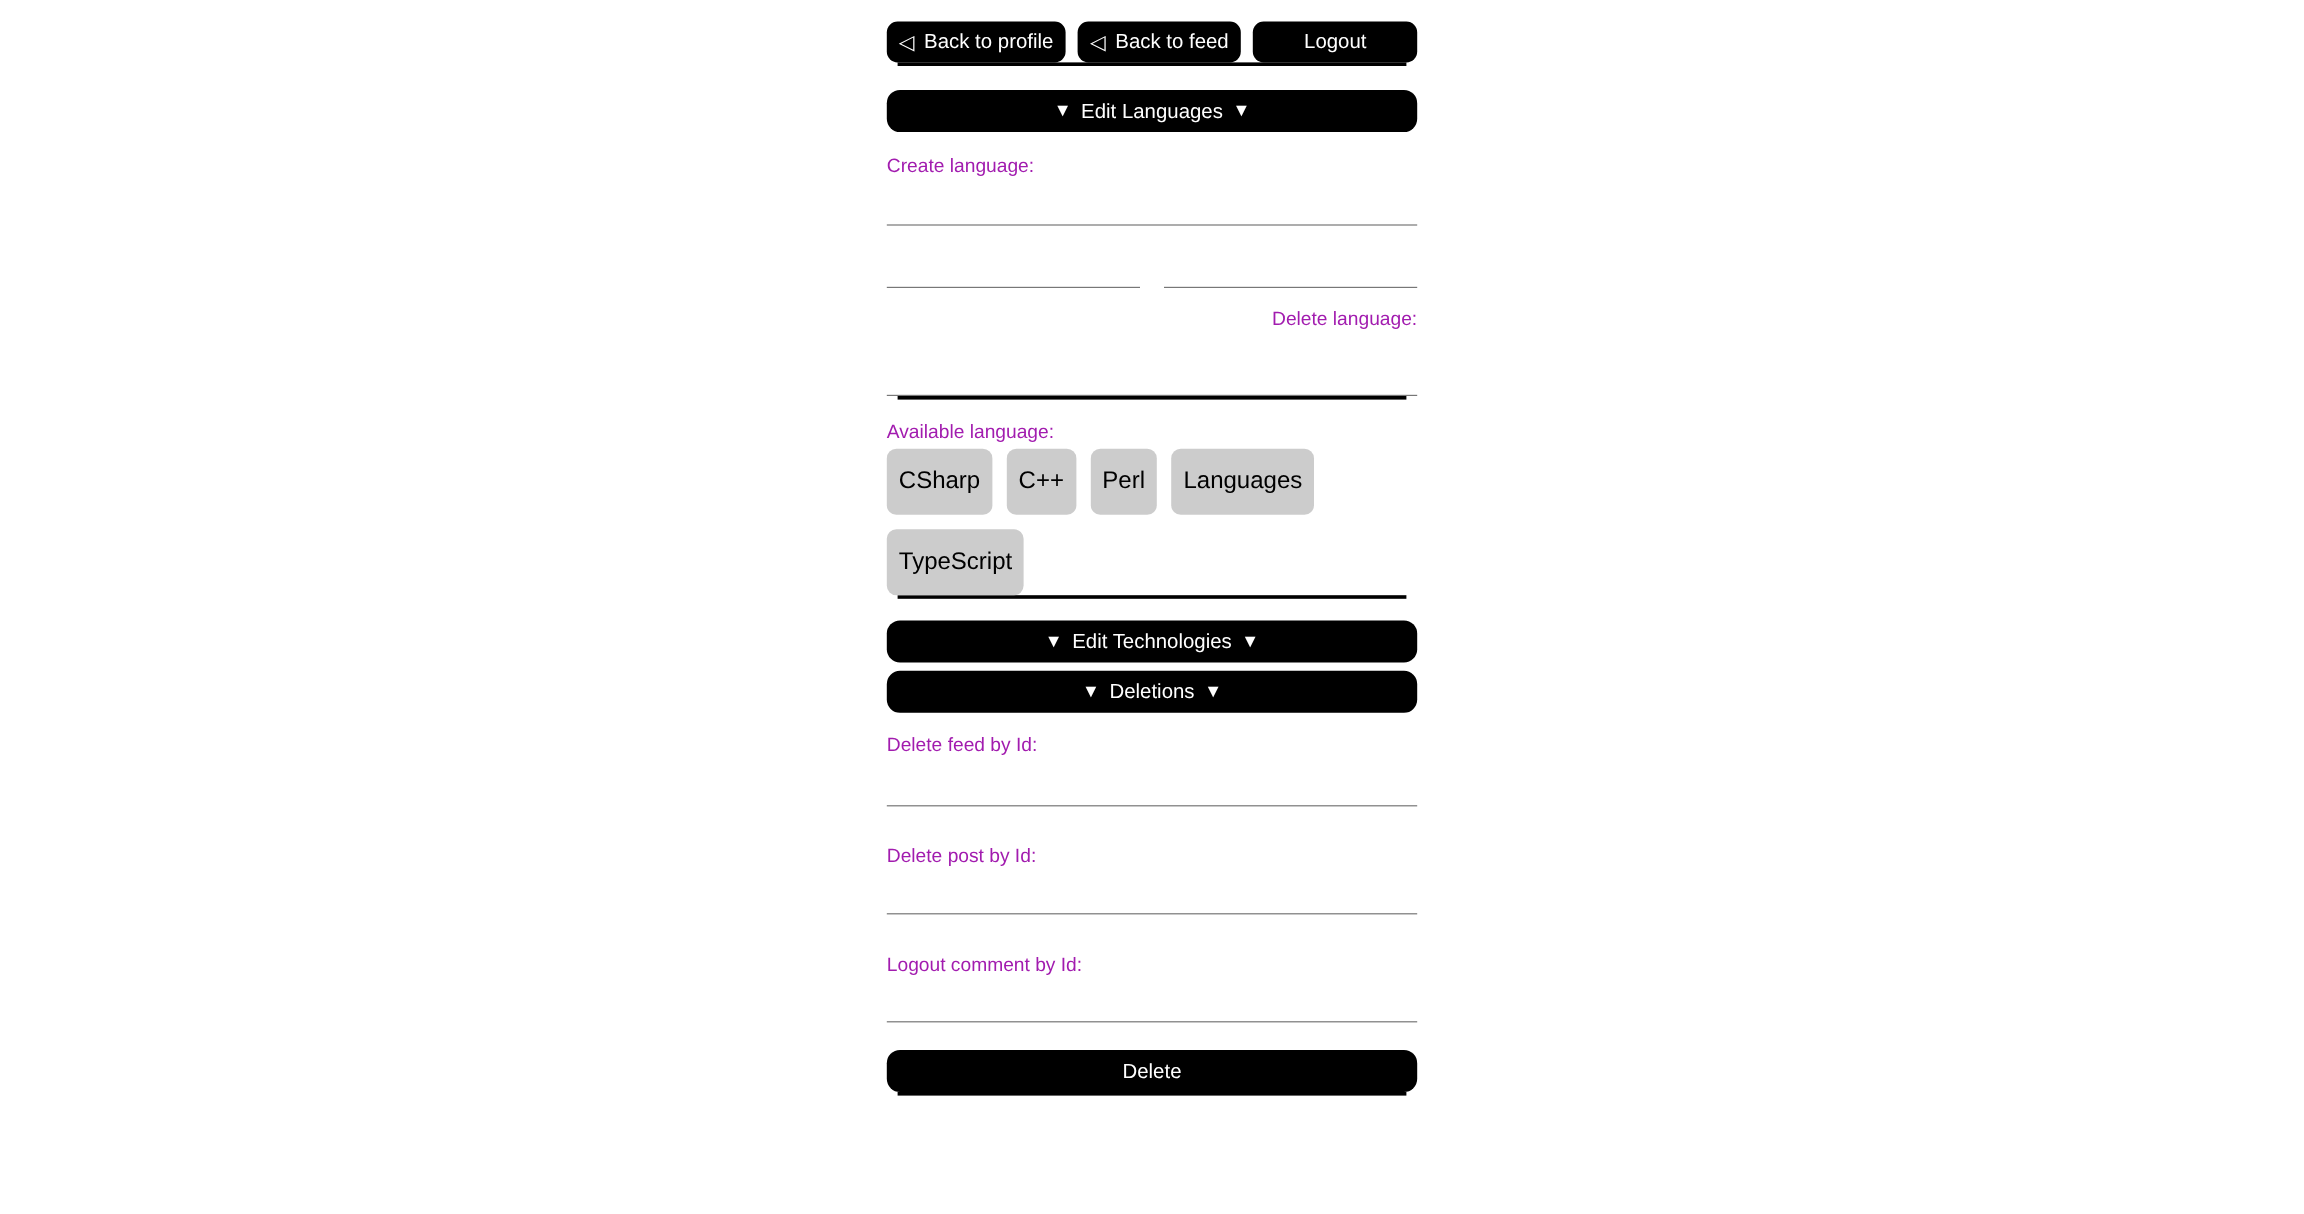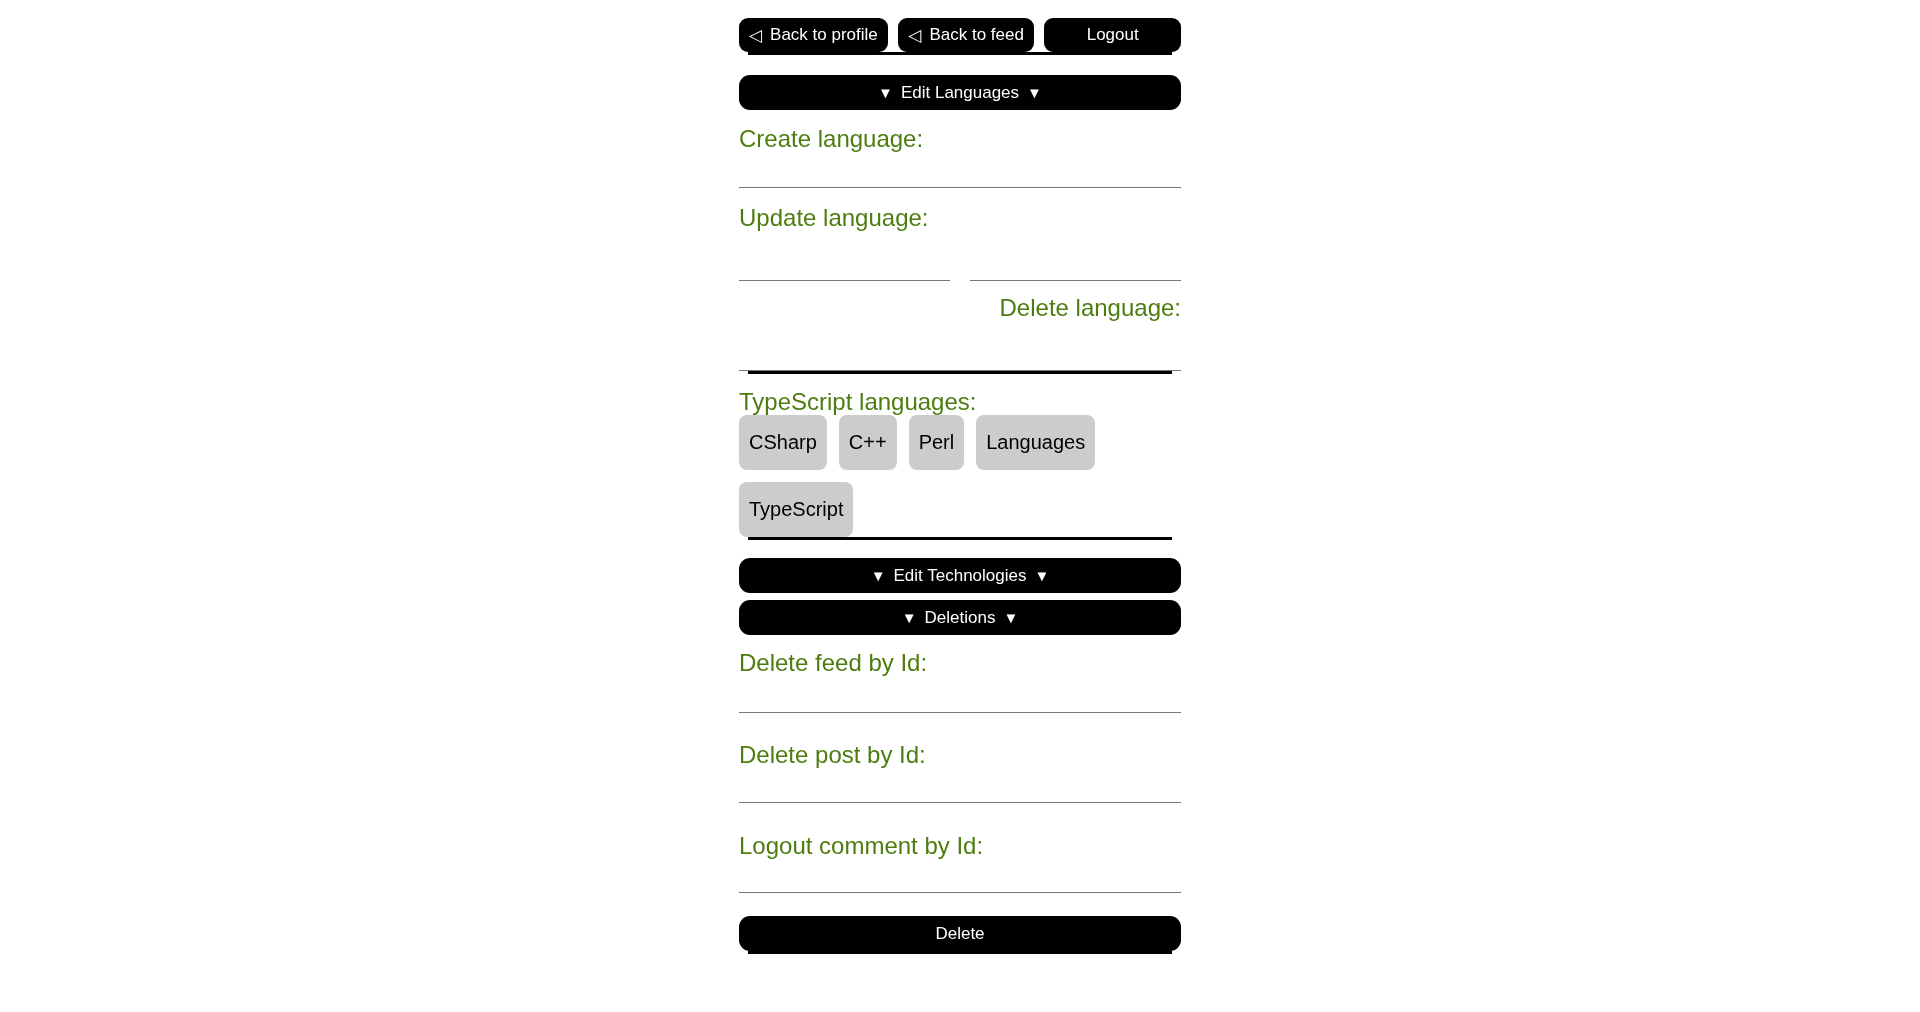--- a/index.html
+++ b/index.html
@@ -56,23 +56,23 @@
   hr.thick {
     border: none;
     height: 3px;
     background: var(--divider, #000000);
     margin: 0 9px;
   }
 
   
   .field-label {
     display: block;
-    font-size: 24px;
+    font-size: 16px;
     line-height: 23px;
-    color: #4d7c0f;
+    color: #a21caf;
   }
 
   
   input.line {
     display: block;
     width: 100%;
     border: none;
     border-bottom: 1px solid var(--input-line, #777777);
     outline: none;
     background: transparent;
@@ -152,33 +152,32 @@
 
     <button class="btn wide mt-editlang">
       <span class="caret">▼</span>
       <span>Edit Languages</span>
       <span class="caret">▼</span>
     </button>
 
     <label class="field-label mt-create">Create language:</label>
     <input type="text" class="line h-38" value="" style="">
 
-    <label class="field-label mt-update">Update language:</label>
     <div class="pair">
       <input type="text" class="line h-52" value="" style="">
       <input type="text" class="line h-52" value="" style="">
     </div>
 
     <label class="field-label mt-dellang">Delete language:</label>
     <input type="text" class="line h-52" value="" style="">
 
 
     <hr class="thick mt-hr2">
 
-    <div class="field-label mt-avail">TypeScript languages:</div>
+    <div class="field-label mt-avail">Available language:</div>
     <div class="tags">
         <span class="tag">CSharp</span>
         <span class="tag">C++</span>
         <span class="tag">Perl</span>
         <span class="tag">Languages</span>
         <span class="tag">TypeScript</span>
       </div>
 
     <hr class="thick mt-hr3">
 

